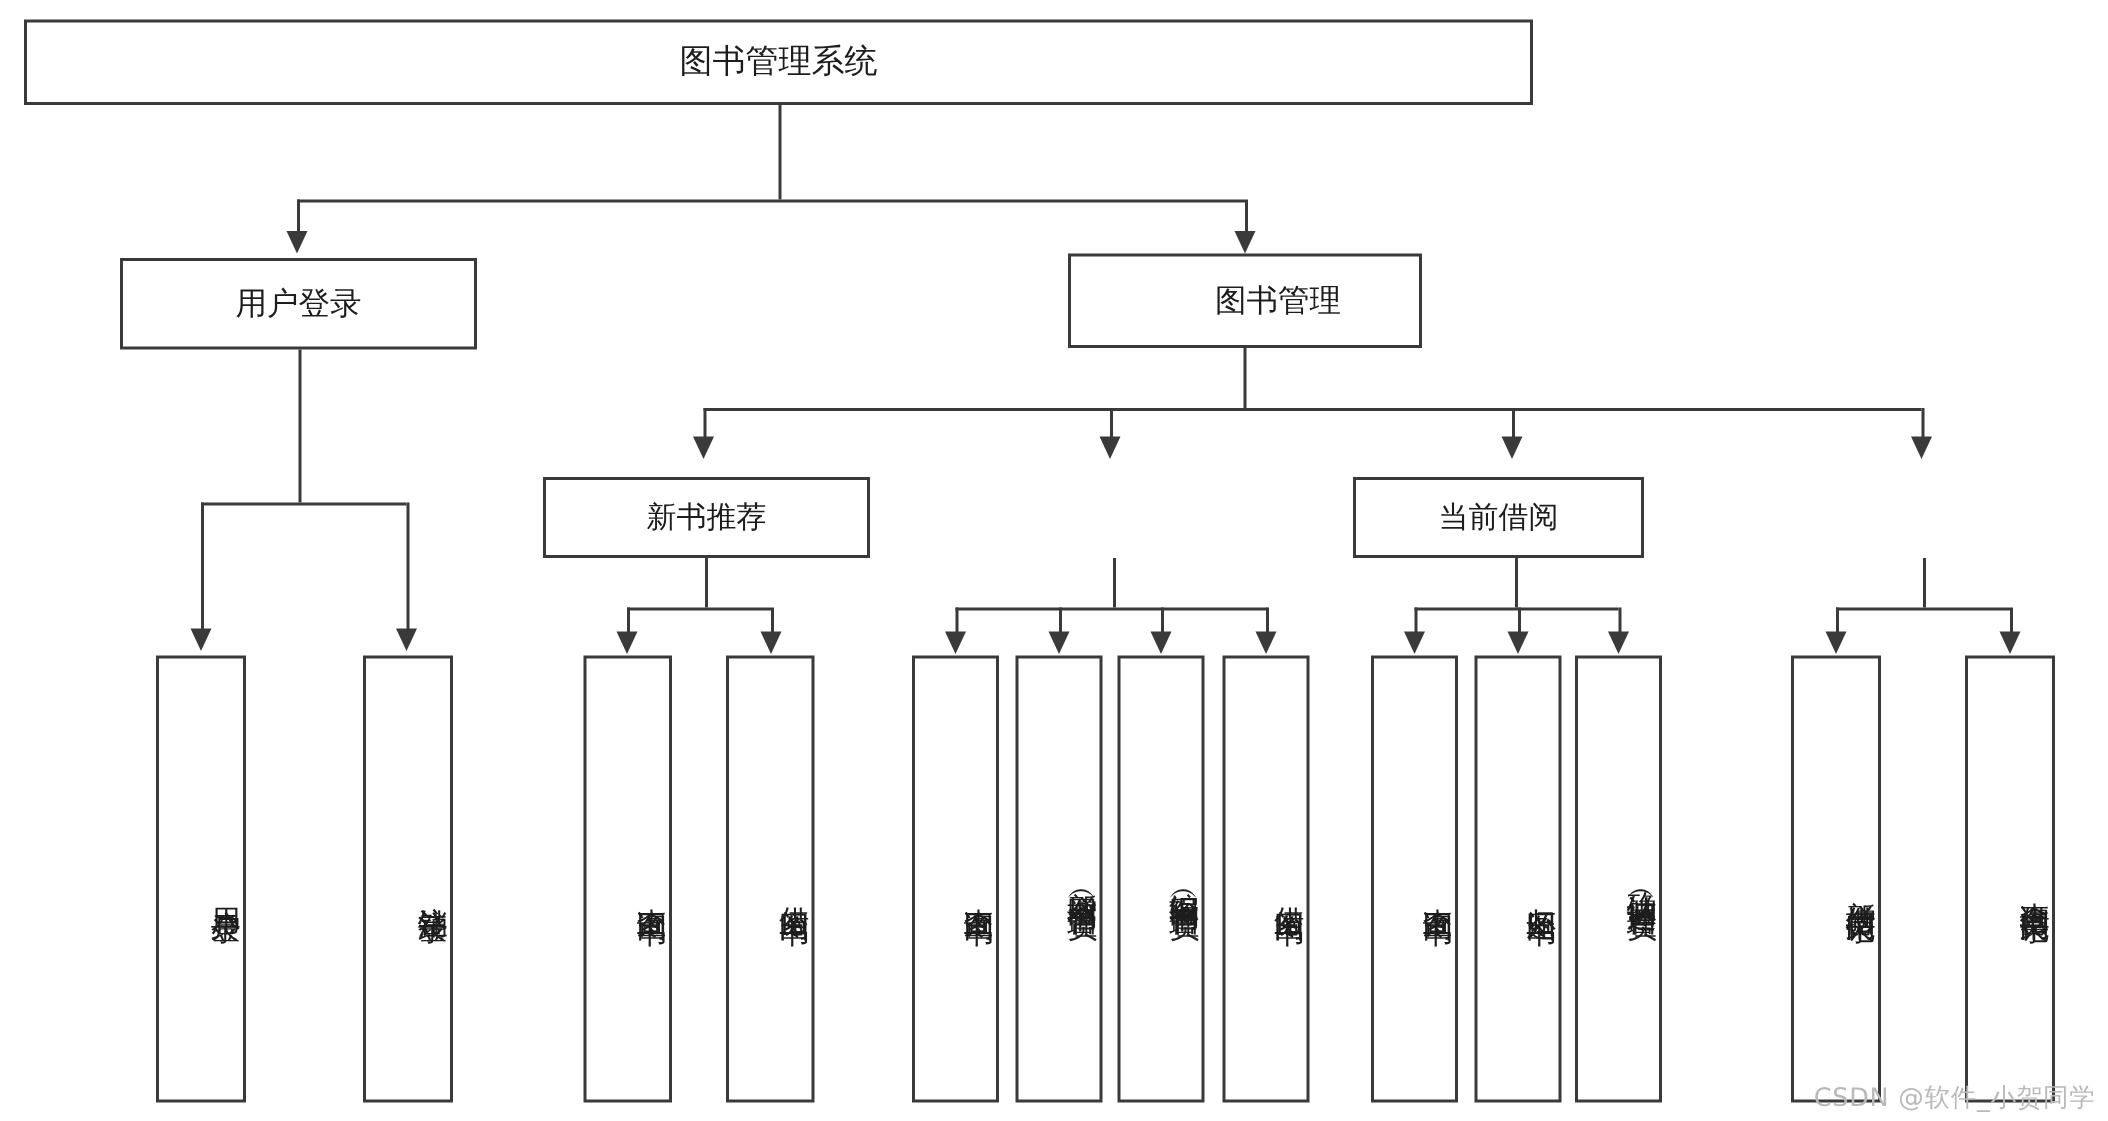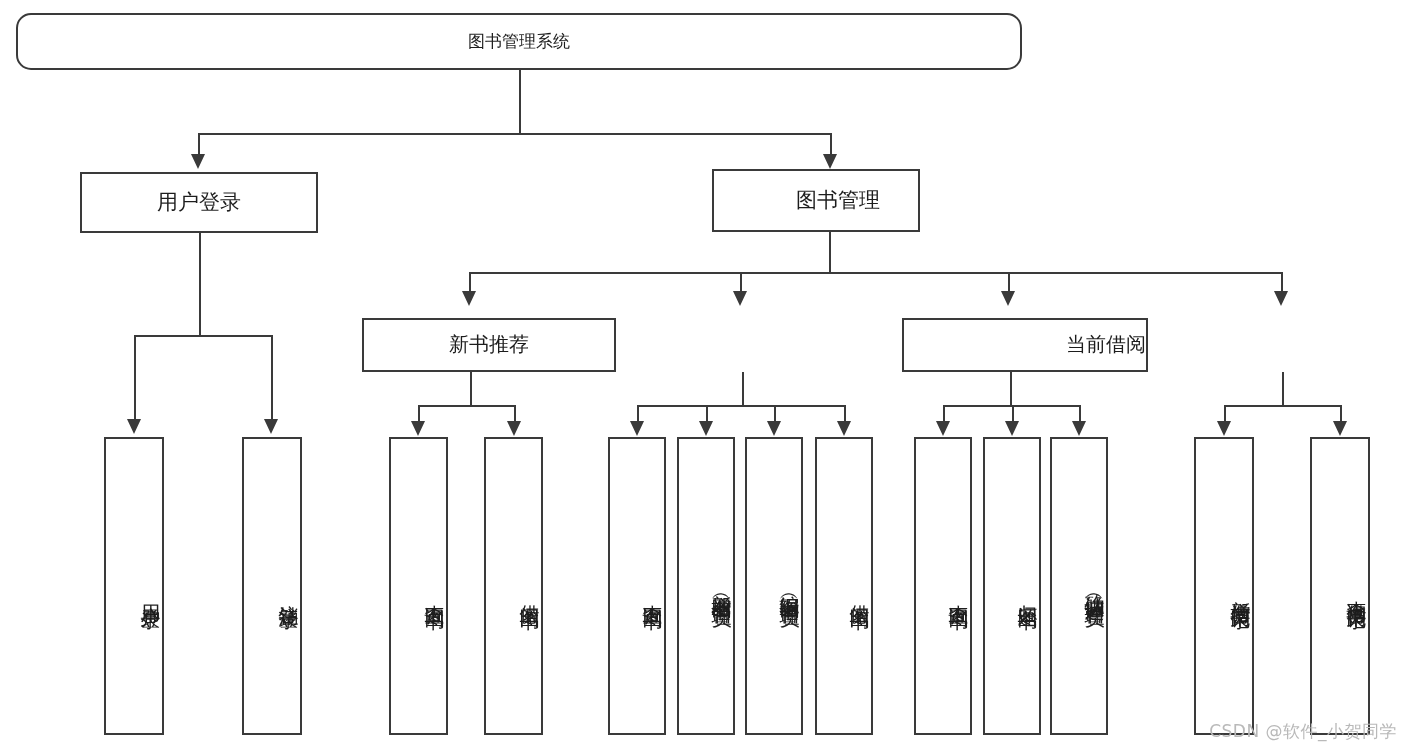--- a/index.html
+++ b/index.html
@@ -21,21 +21,21 @@
     box-sizing:border-box;
     border:2.5px solid #3a3a3a;
     background:#ffffff;
     display:flex;
     align-items:center;
     justify-content:center;
     text-align:center;
     line-height:1.18;
     color:#1d1d1d;
   }
-  .node.root{font-size:17px;border-radius:15px;}
+  .node.root{font-size:22px;}
   .node.lvl1{font-size:21px;}
   .node.lvl2{font-size:20px;}
   .node.leaf{
     font-size:20px;
     writing-mode:vertical-rl;
     text-orientation:upright;
     letter-spacing:2px;
     align-items:flex-start;
     justify-content:center;
     padding-top:14px;
@@ -91,21 +91,21 @@
   <div class="hline" style="left:198px;top:133px;width:632px;"></div>
   <div class="vline" style="left:198px;top:133px;height:23px;"></div>
   <div class="arrow" style="left:191px;top:154px;"></div>
   <div class="vline" style="left:830px;top:133px;height:23px;"></div>
   <div class="arrow" style="left:823px;top:154px;"></div>
 
   <div class="node lvl1" style="left:80px;top:172px;width:238px;height:61px;">
     <span>用户登录</span>
   </div>
 
-  <div class="node lvl1" style="left:712px;top:169px;width:208px;height:63px;padding-left:44px;">
+  <div class="node lvl1" style="left:712px;top:169px;width:236px;height:63px;padding-left:44px;">
     <span>图书管理</span>
   </div>
 
   <div class="vline" style="left:199px;top:233px;height:102px;"></div>
   <div class="hline" style="left:134px;top:335px;width:137px;"></div>
   <div class="vline" style="left:134px;top:335px;height:85px;"></div>
   <div class="arrow" style="left:127px;top:419px;"></div>
   <div class="vline" style="left:271px;top:335px;height:85px;"></div>
   <div class="arrow" style="left:264px;top:419px;"></div>
 
@@ -113,24 +113,24 @@
   <div class="hline" style="left:469px;top:272px;width:812px;"></div>
   <div class="vline" style="left:469px;top:272px;height:20px;"></div>
   <div class="arrow" style="left:462px;top:291px;"></div>
   <div class="vline" style="left:740px;top:272px;height:20px;"></div>
   <div class="arrow" style="left:733px;top:291px;"></div>
   <div class="vline" style="left:1008px;top:272px;height:20px;"></div>
   <div class="arrow" style="left:1001px;top:291px;"></div>
   <div class="vline" style="left:1281px;top:272px;height:20px;"></div>
   <div class="arrow" style="left:1274px;top:291px;"></div>
 
-  <div class="node lvl2" style="left:362px;top:318px;width:254px;height:54px;text-align:right;">
+  <div class="node lvl2" style="left:362px;top:318px;width:218px;height:54px;text-align:right;">
     <span>新书推荐</span>
   </div>
-  <div class="node lvl2" style="left:902px;top:318px;width:246px;height:54px;justify-content:flex-end;">
+  <div class="node lvl2" style="left:902px;top:318px;width:194px;height:54px;">
     <span>当前借阅</span>
   </div>
 
   <div class="vline" style="left:470px;top:372px;height:33px;"></div>
   <div class="hline" style="left:418px;top:405px;width:96px;"></div>
   <div class="vline" style="left:418px;top:405px;height:17px;"></div>
   <div class="arrow" style="left:411px;top:421px;"></div>
   <div class="vline" style="left:514px;top:405px;height:17px;"></div>
   <div class="arrow" style="left:507px;top:421px;"></div>
 

